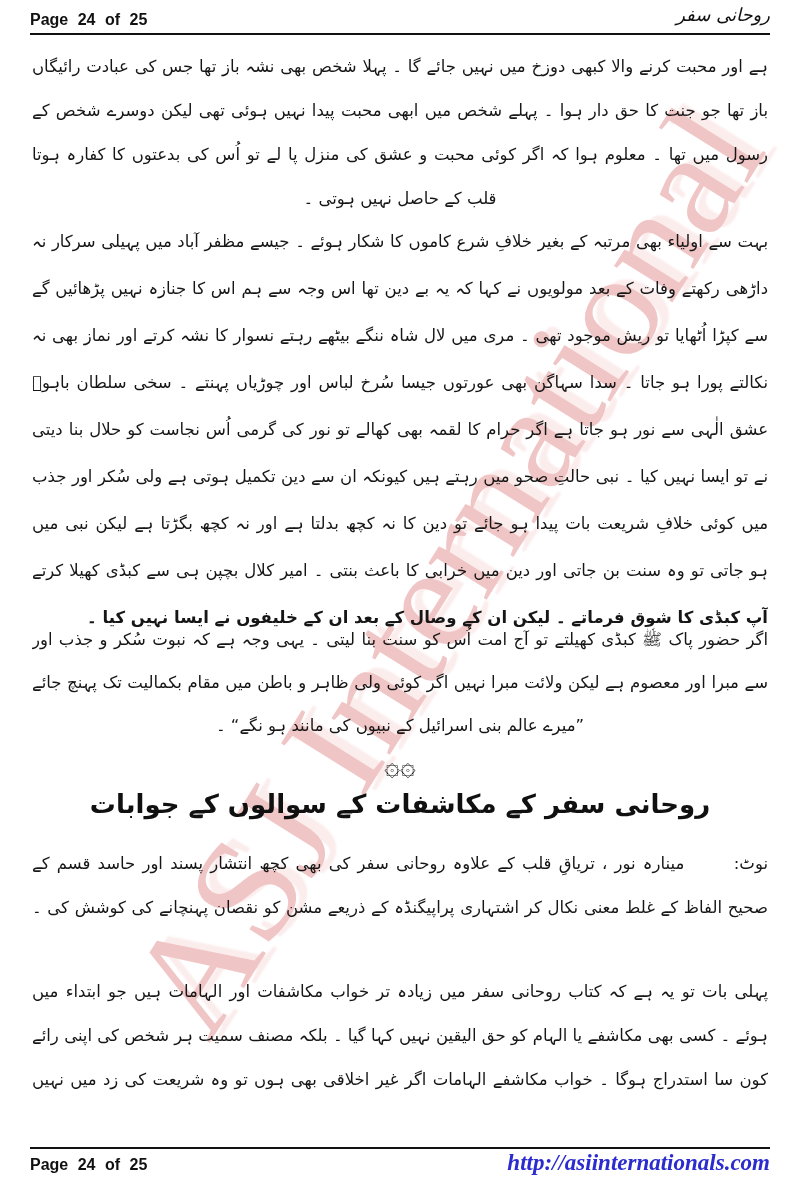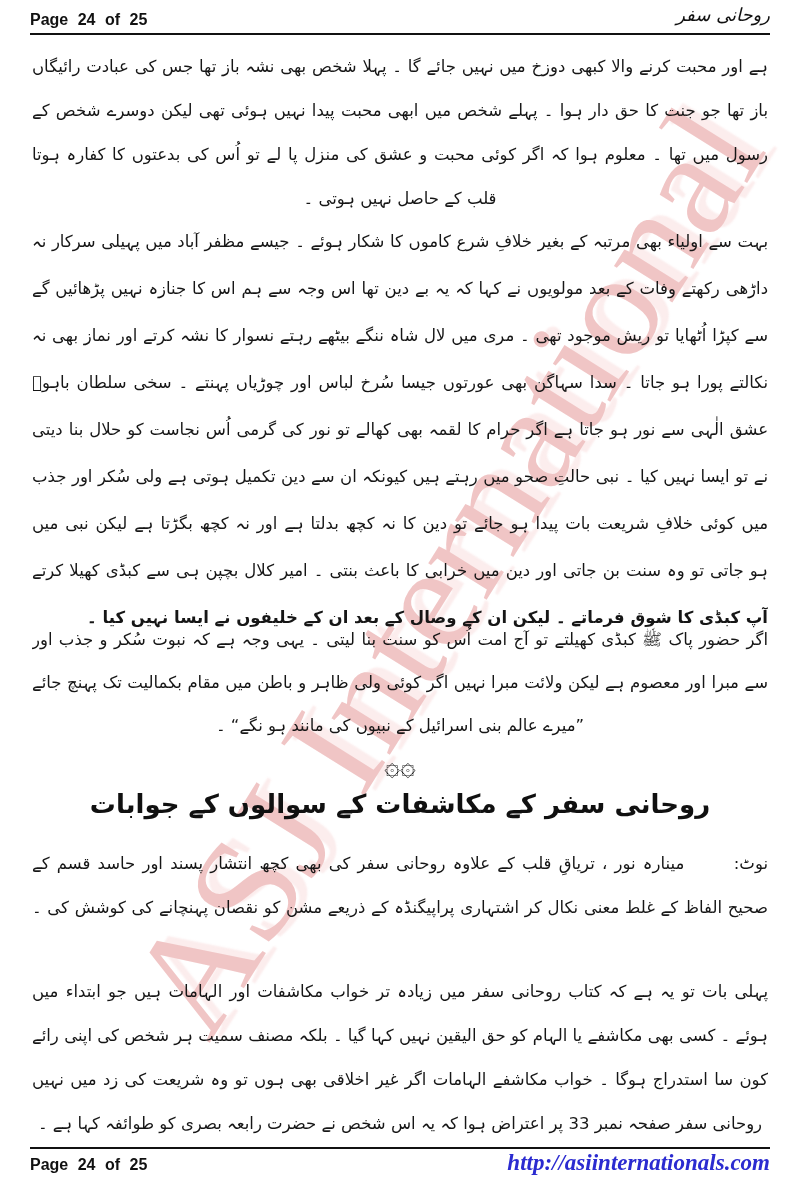--- a/index.html
+++ b/index.html
@@ -103,20 +103,19 @@
   <div class="heading">روحانی سفر کے مکاشفات کے سوالوں کے جوابات</div>
 
   <div class="para p4">
       <div class="line a-j">نوٹ:   مینارہ نور ، تریاقِ قلب کے علاوہ روحانی سفر کی بھی کچھ انتشار پسند اور حاسد قسم کے علماء نے بے جا مخالفت کی ۔</div>
       <div class="line a-j">صحیح الفاظ کے غلط معنی نکال کر اشتہاری پراپیگنڈہ کے ذریعے مشن کو نقصان پہنچانے کی کوشش کی ۔ اس لئے عوام کی تسلی کے لئے</div>
     </div>
   <div class="para p5">
       <div class="line a-j">پہلی بات تو یہ ہے کہ کتاب روحانی سفر میں زیادہ تر خواب مکاشفات اور الہامات ہیں جو ابتداء میں دورانِ سلوک وارد</div>
       <div class="line a-j">ہوئے ۔ کسی بھی مکاشفے یا الہام کو حق الیقین نہیں کہا گیا ۔ بلکہ مصنف سمیت ہر شخص کی اپنی رائے ہے کہ کون سا درست ہے اور</div>
       <div class="line a-j">کون سا استدراج ہوگا ۔ خواب مکاشفے الہامات اگر غیر اخلاقی بھی ہوں تو وہ شریعت کی زد میں نہیں آتے ۔</div>
-      <div class="line a-c">روحانی سفر صفحہ نمبر 33 پر اعتراض ہوا کہ یہ اس شخص نے حضرت رابعہ بصری کو طوائفہ کہا ہے ۔</div>
     </div>
 
   <div class="rule rule-bottom"></div>
   <div class="ftr-left">Page 24 of 25</div>
   <a href="#" class="ftr-url" style="color: rgb(43, 43, 208); font-weight: bold;">http://asiinternationals.com</a>
 
 </div>
 
 </body></html>

